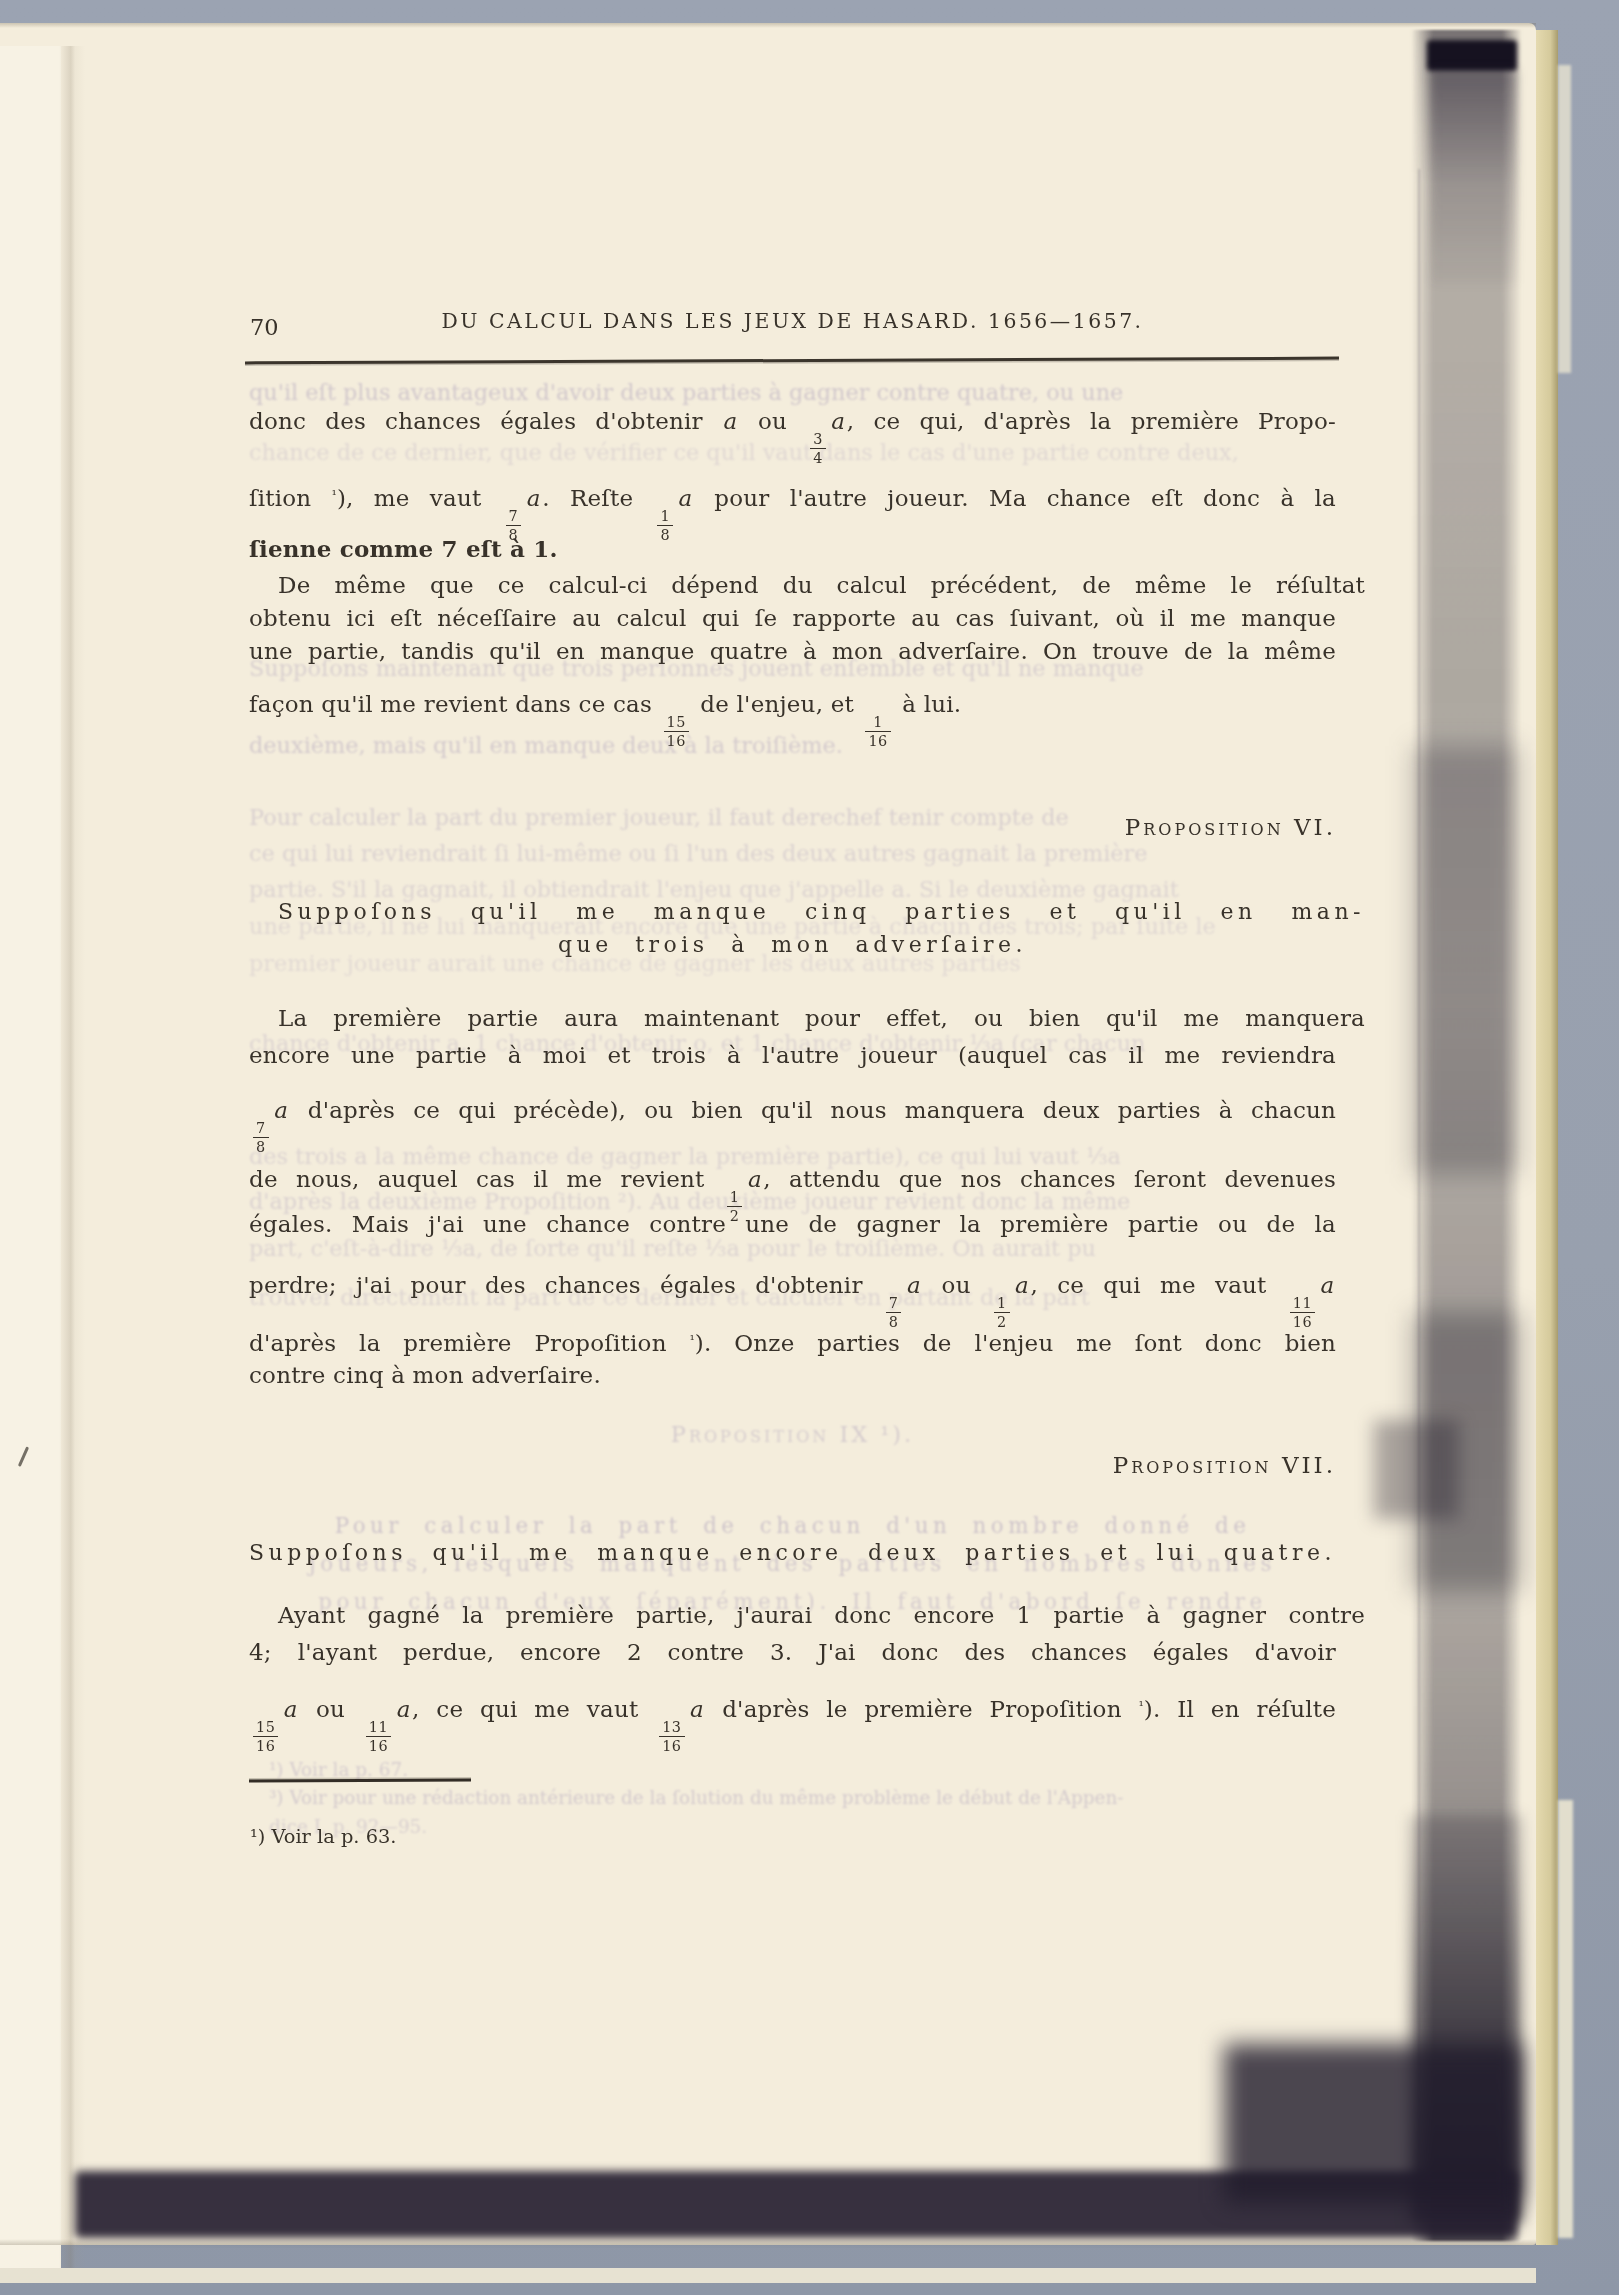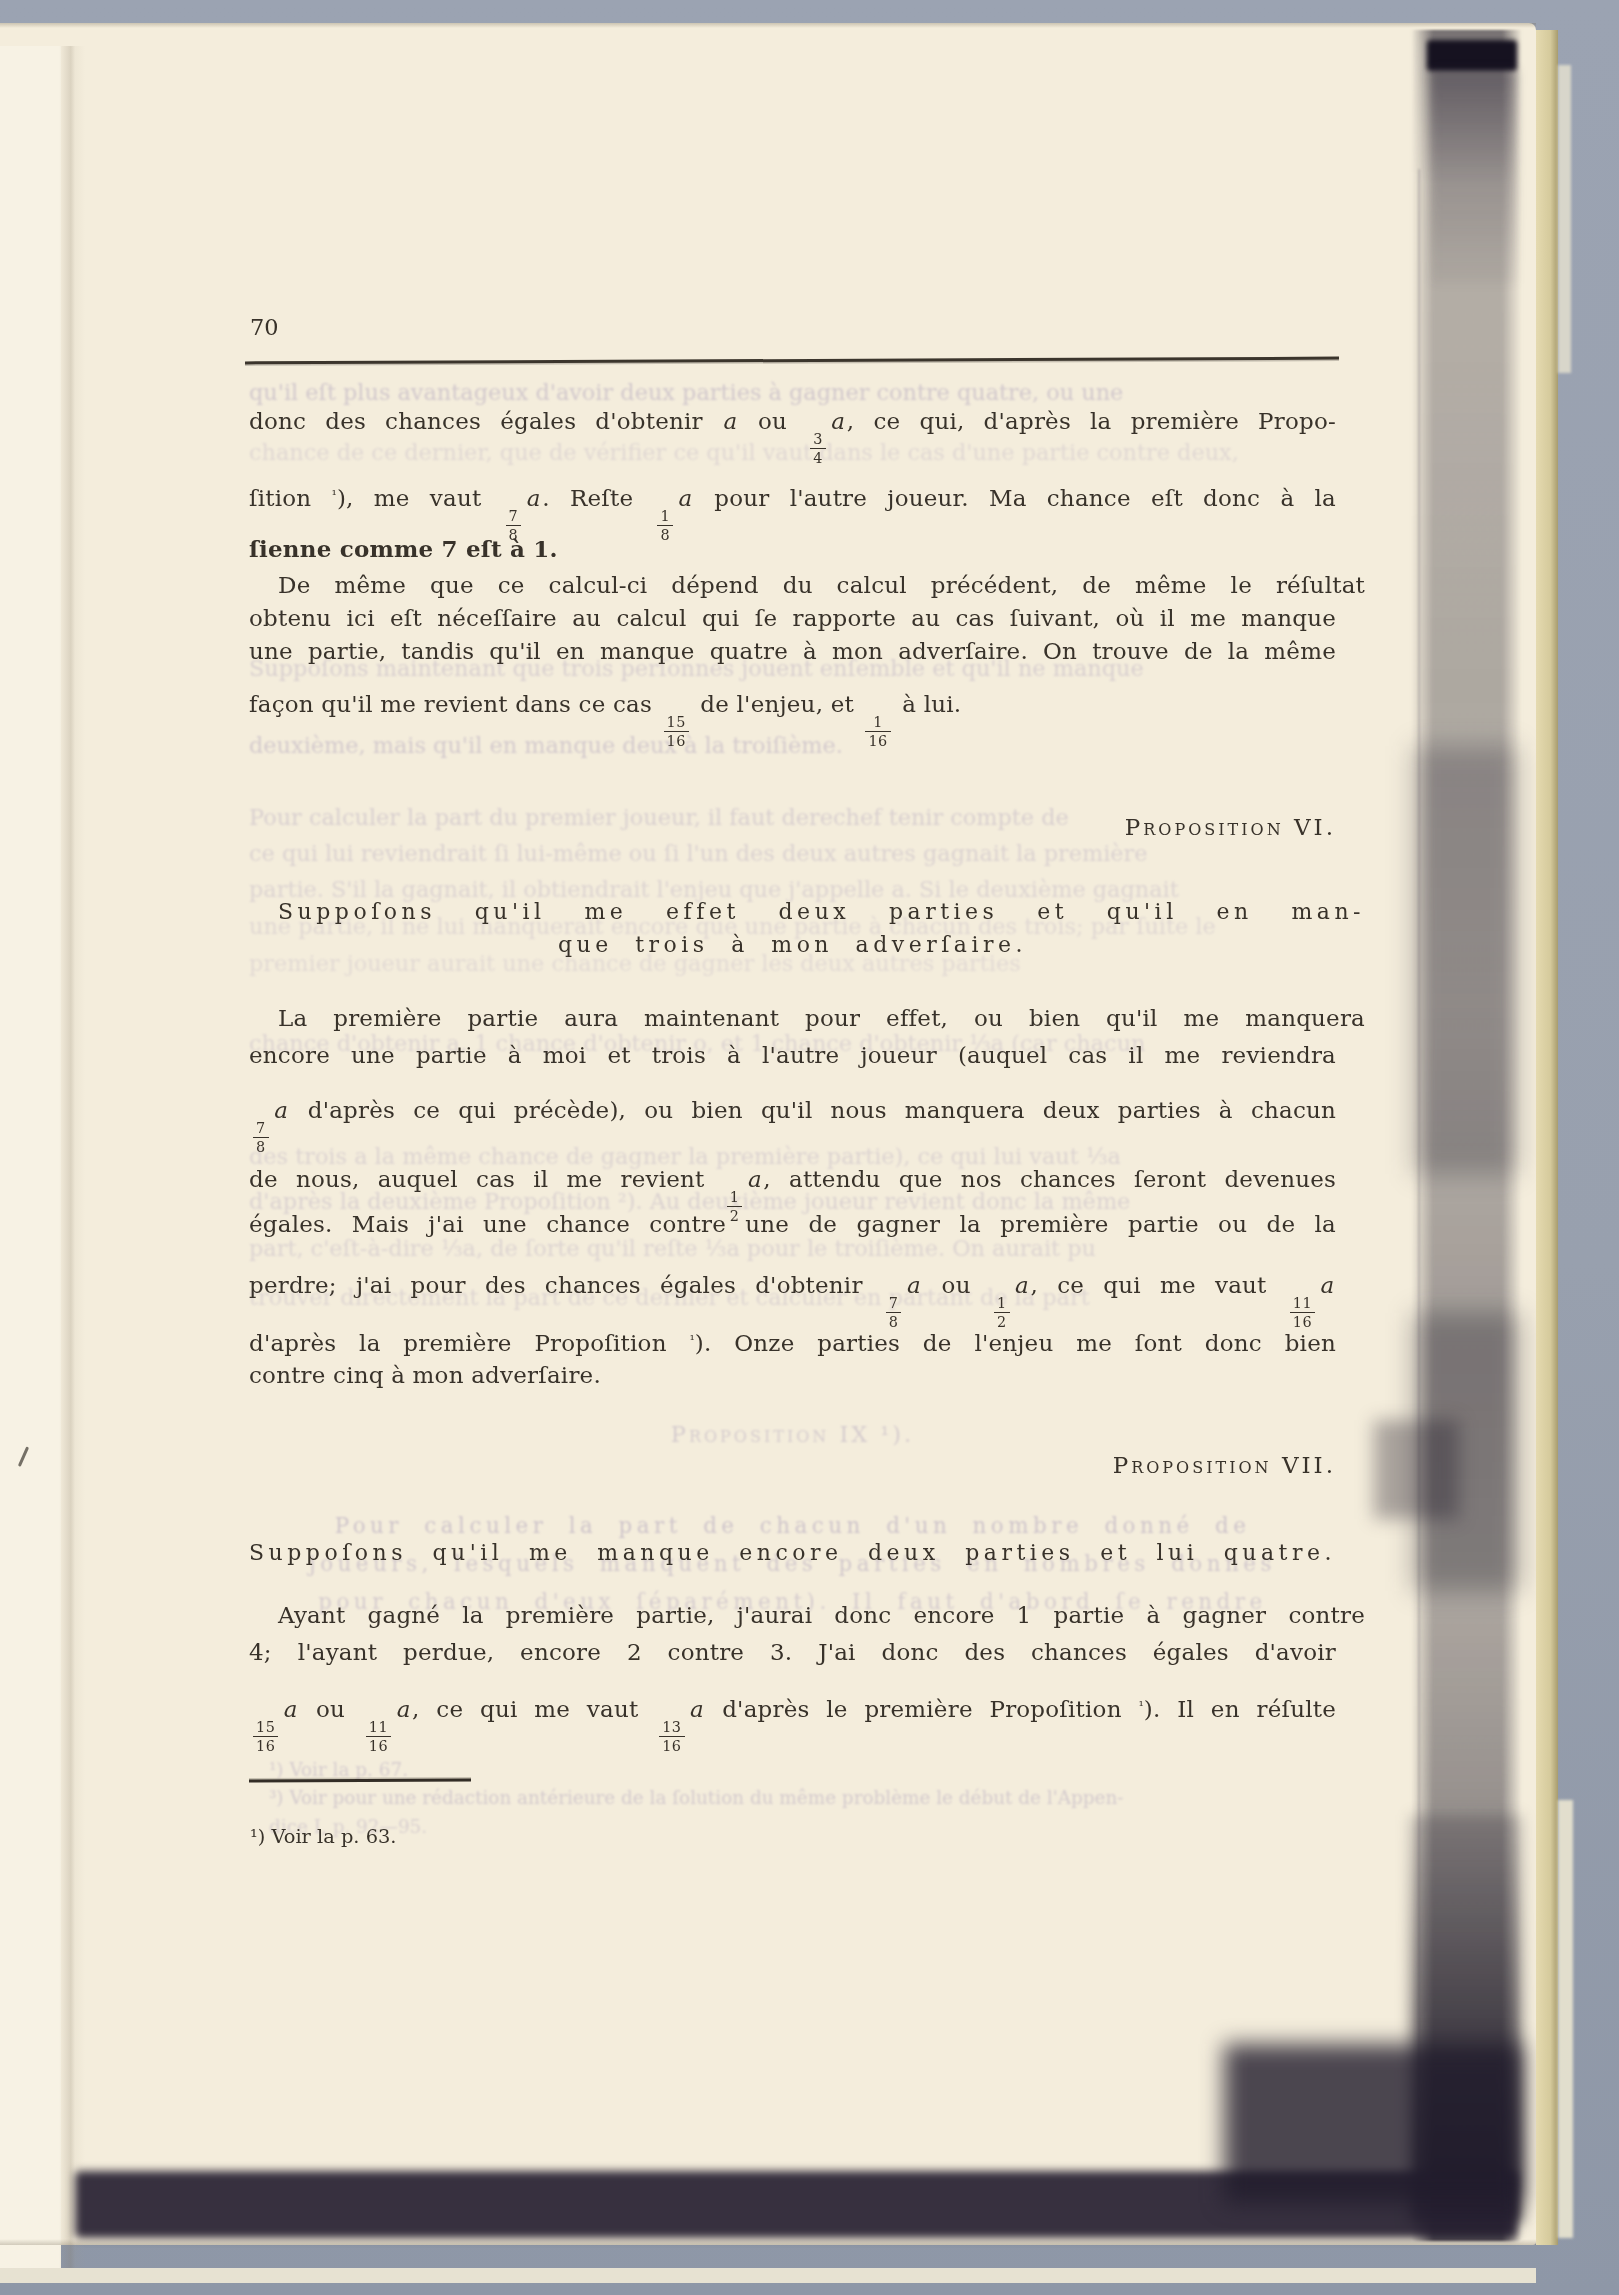--- a/index.html
+++ b/index.html
@@ -121,20 +121,21 @@
         <div class="ghost g-center g-sc" style="top: 1396px; opacity: 0.34;">Proposition IX ¹).</div>
         <div class="ghost g-center g-spaced" style="top: 1488px; opacity: 0.42;">Pour calculer la part de chacun d'un nombre donné de</div>
         <div class="ghost g-center g-spaced" style="top: 1526px; opacity: 0.38;">joueurs, lesquels manquent des parties en nombres donnés</div>
         <div class="ghost g-center g-spaced" style="top: 1564px; opacity: 0.34;">pour chacun d'eux ſéparément). Il faut d'abord ſe rendre</div>
         <div class="ghost g-small" style="top: 1732px; opacity: 0.34;">¹) Voir la p. 67.</div>
         <div class="ghost g-small" style="top: 1760px; opacity: 0.36;">³) Voir pour une rédaction antérieure de la ſolution du même problème le début de l'Appen-</div>
         <div class="ghost g-small" style="top: 1789px; opacity: 0.3;">dice I, p. 92—95.</div>
       </div>
 
     <span class="pagenum">70</span>
+    <div class="running-title">DU CALCUL DANS LES JEUX DE HASARD. 1656—1657.</div>
     <div class="header-rule"></div>
 
     <div id="text-layer">
         <div class="tl just" style="top: 381px;"><span>donc des chances égales d'obtenir </span><span class="iv">a</span><span> ou </span><span class="fr">
             <span class="num">3</span>
             <span class="den">4</span>
           </span><span class="iv">a</span><span>, ce qui, d'après la première Propo-</span></div>
         <div class="tl just" style="top: 455px;"><span>ſition </span><span class="sup">¹</span><span>), me vaut </span><span class="fr">
             <span class="num">7</span>
             <span class="den">8</span>
@@ -147,21 +148,21 @@
         <div class="tl just" style="top: 578px;"><span>obtenu ici eſt néceſſaire au calcul qui ſe rapporte au cas ſuivant, où il me manque</span></div>
         <div class="tl just" style="top: 611px;"><span>une partie, tandis qu'il en manque quatre à mon adverſaire. On trouve de la même</span></div>
         <div class="tl al" style="top: 664px;"><span>façon qu'il me revient dans ce cas </span><span class="fr">
             <span class="num">15</span>
             <span class="den">16</span>
           </span><span> de l'enjeu, et </span><span class="fr">
             <span class="num">1</span>
             <span class="den">16</span>
           </span><span> à lui.</span></div>
         <div class="tl l-heading" style="top: 787px;"><span>Proposition VI.</span></div>
-        <div class="tl l-spaced just ind" style="top: 872px;"><span>Suppoſons qu'il me effet deux parties et qu'il en man-</span></div>
+        <div class="tl l-spaced just ind" style="top: 872px;"><span>Suppoſons qu'il me manque cinq parties et qu'il en man-</span></div>
         <div class="tl l-spaced al" style="top: 905px;"><span>que trois à mon adverſaire.</span></div>
         <div class="tl just ind" style="top: 978px;"><span>La première partie aura maintenant pour effet, ou bien qu'il me manquera</span></div>
         <div class="tl just" style="top: 1015px;"><span>encore une partie à moi et trois à l'autre joueur (auquel cas il me reviendra</span></div>
         <div class="tl just" style="top: 1070px;"><span class="fr">
             <span class="num">7</span>
             <span class="den">8</span>
           </span><span class="iv">a</span><span> d'après ce qui précède), ou bien qu'il nous manquera deux parties à chacun</span></div>
         <div class="tl just" style="top: 1139px;"><span>de nous, auquel cas il me revient </span><span class="fr">
             <span class="num">1</span>
             <span class="den">2</span>

